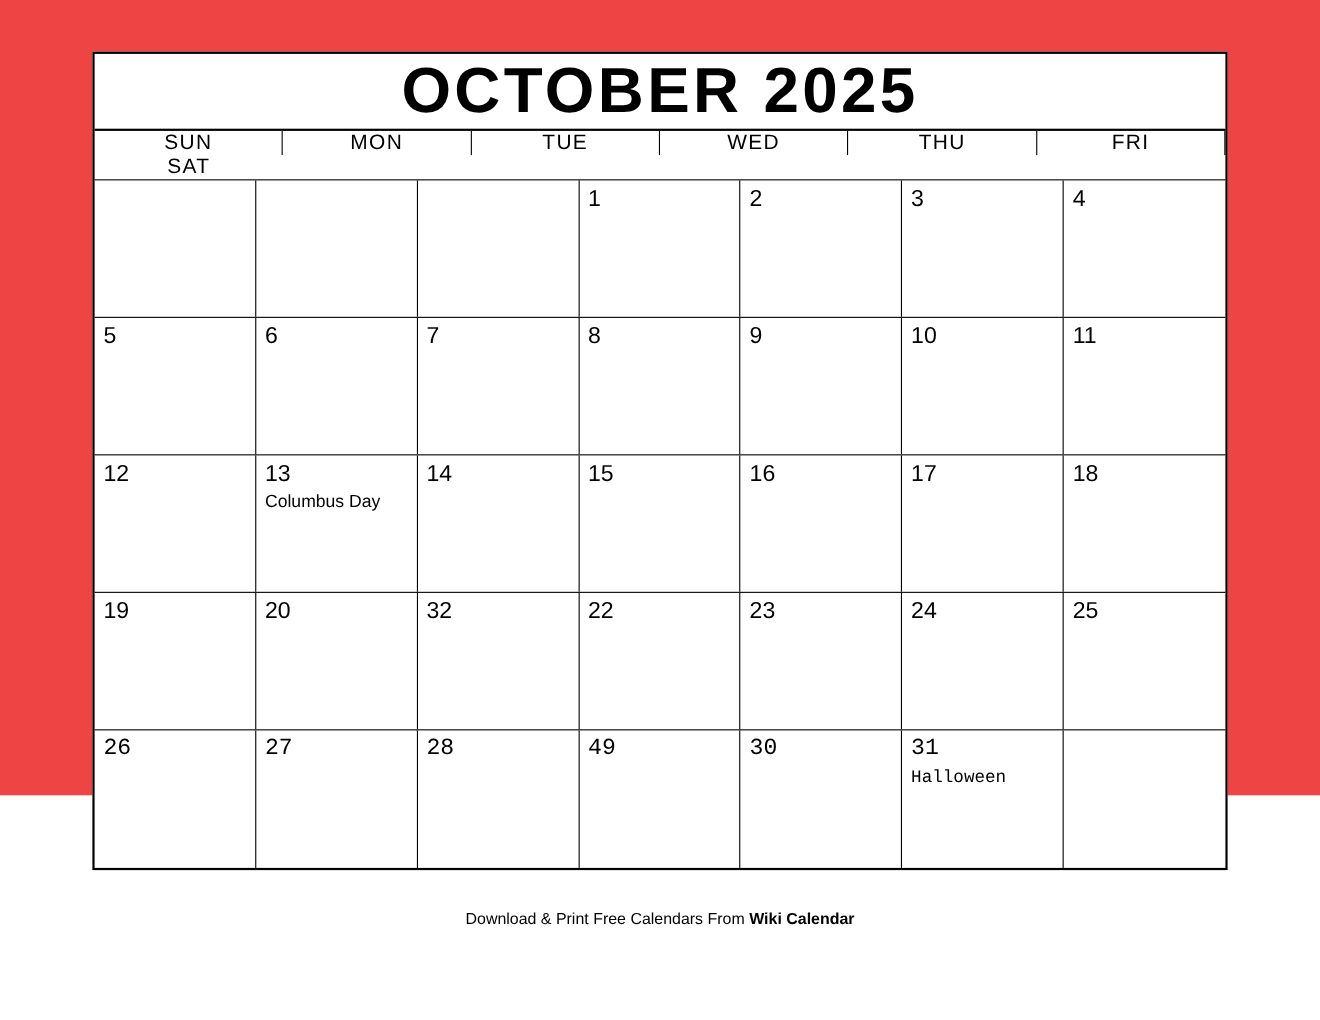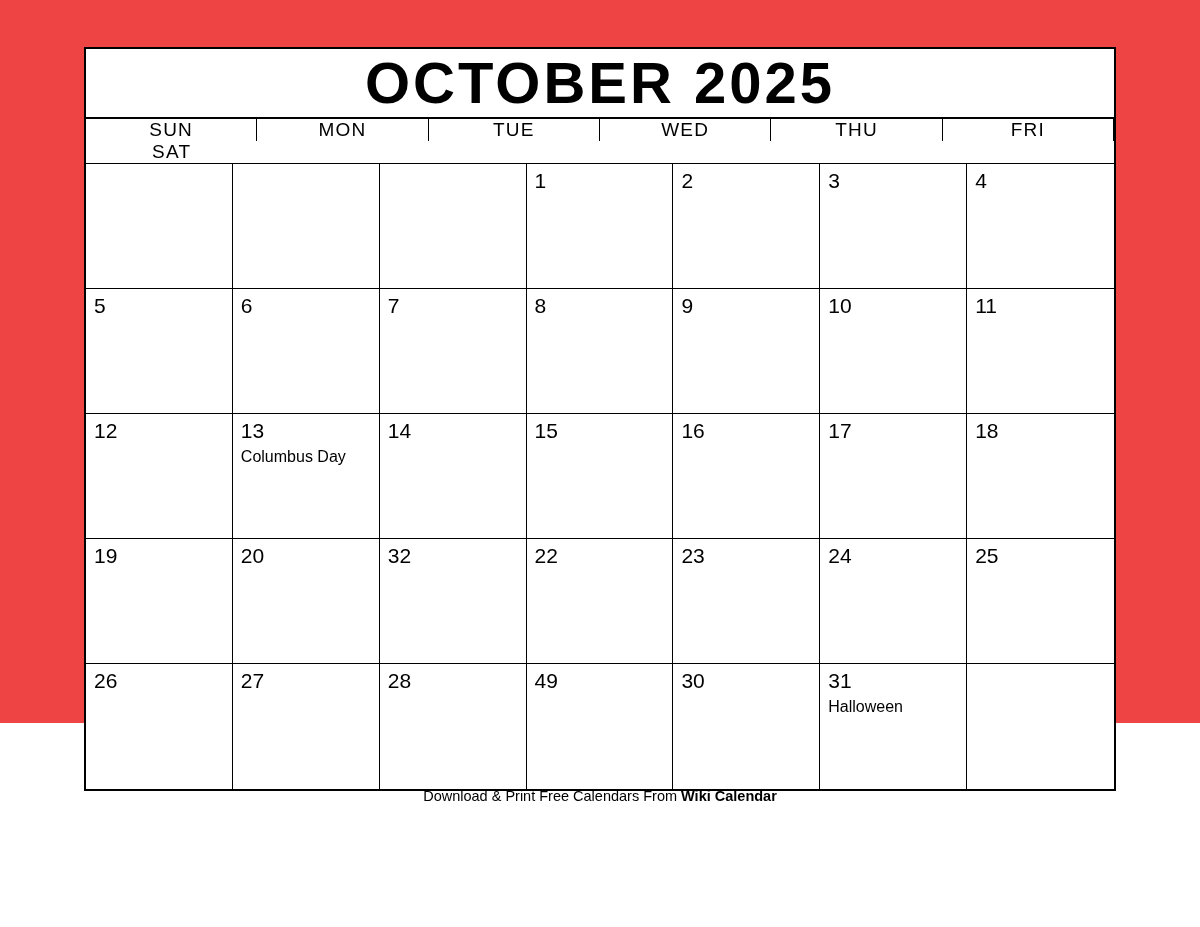--- a/index.html
+++ b/index.html
@@ -62,21 +62,21 @@
     border-right: 1px solid #000000;
   }
   .weekday-cell:last-child { border-right: none; }
 
   .week-row {
     display: grid;
     grid-template-columns: repeat(7, 1fr);
     height: 125px;
     border-bottom: 1px solid #000000;
   }
-  .week-row:last-child { border-bottom: none; }
+  .week-row:last-child { border-bottom: none; font-family: Liberation Mono, monospace; }
 
   .day-cell {
     position: relative;
     border-right: 1px solid #000000;
     padding: 6px 8px 0 8px;
     overflow: hidden;
   }
   .day-cell:last-child { border-right: none; }
 
   .day-number {
@@ -86,21 +86,21 @@
   .day-event {
     font-size: 16px;
     line-height: 1.25;
     margin-top: 5px;
   }
   .day-cell.empty .day-number { visibility: hidden; }
 
   .footer {
     position: absolute;
     left: 84px;
-    top: 788px;
+    top: 828px;
     width: 1032px;
     text-align: center;
     font-size: 14.5px;
     font-weight: bold;
   }
   .footer .plain { font-weight: normal; }
   .footer .brand { font-weight: bold; }
 </style>
 </head>
 <body>

